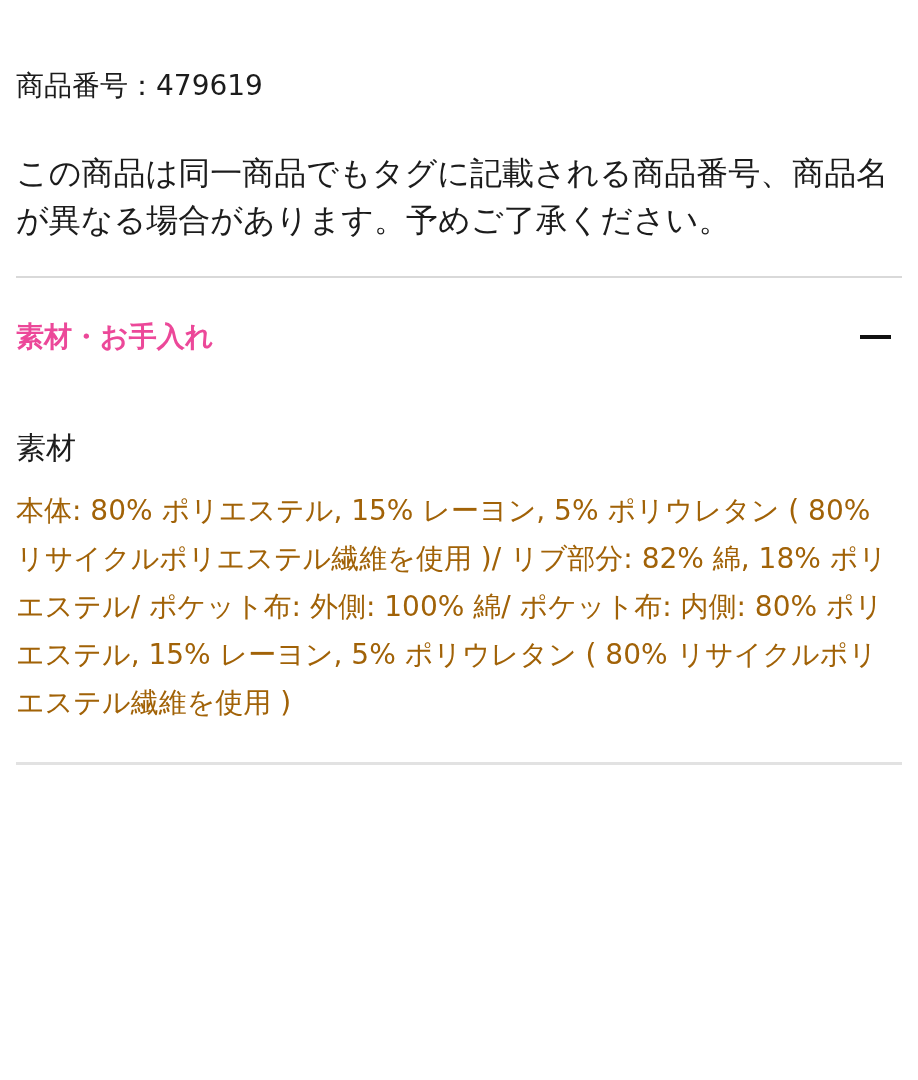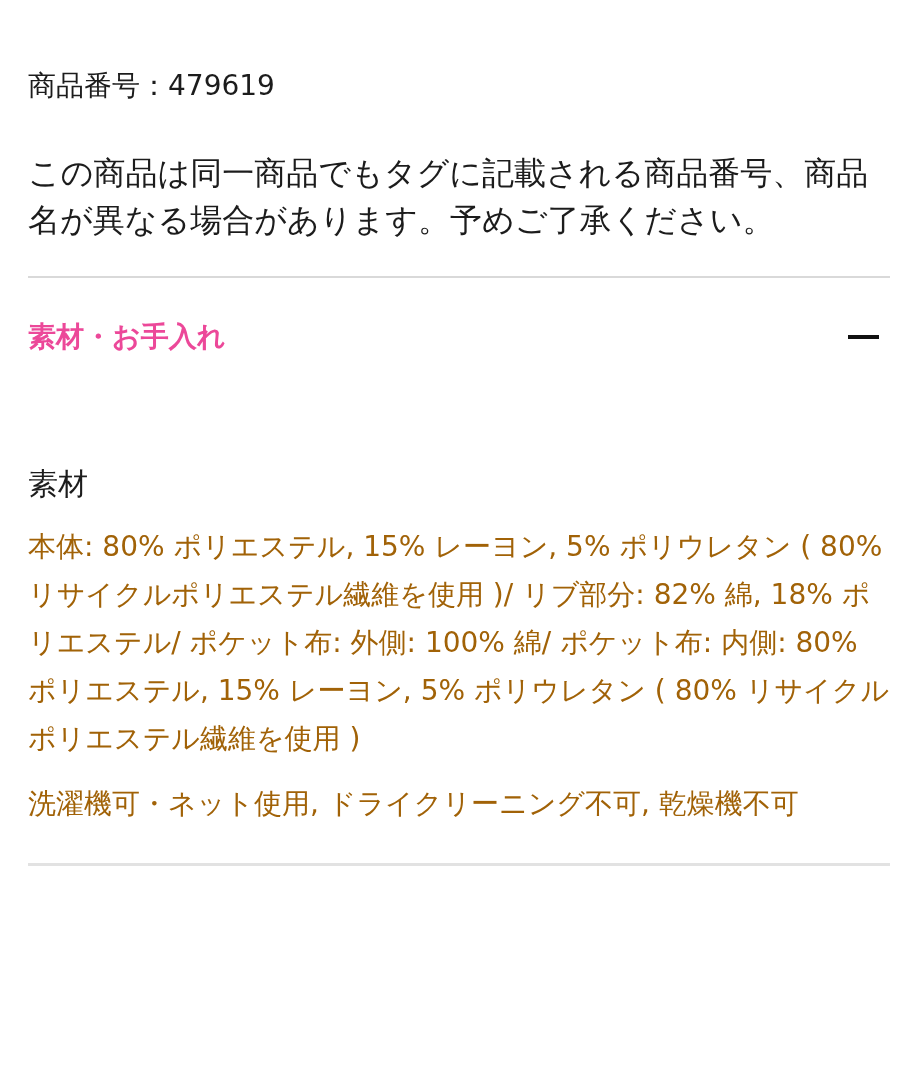--- a/index.html
+++ b/index.html
@@ -5,21 +5,21 @@
   * { margin: 0; padding: 0; box-sizing: border-box; }
   html, body {
     width: 918px;
     background: #ffffff;
     font-family: "DejaVu Sans", "Liberation Sans", sans-serif;
     color: #1c1c1c;
   }
   .page {
     width: 918px;
     height: 1080px;
-    padding: 0 28px;
+    padding: 0 16px;
     overflow: hidden;
     background: #ffffff;
   }
   .product-number {
     margin-top: 62px;
     font-size: 28px;
     line-height: 48px;
     font-weight: 400;
   }
   .tag-note {
@@ -56,21 +56,21 @@
     background: #111111;
     margin-right: 11px;
     flex: 0 0 auto;
   }
   .sub-heading {
     font-size: 30px;
     line-height: 48px;
     font-weight: 400;
     color: #1c1c1c;
   }
-  .sub-heading.material { margin-top: 100px; }
+  .sub-heading.material { margin-top: 64px; }
   .sub-heading.care { margin-top: 47px; }
   .body-text {
     font-size: 28px;
     line-height: 48px;
     font-weight: 400;
     color: #a16207;
     overflow-wrap: anywhere;
   }
   .composition { margin-top: 15px; }
   .instructions { margin-top: 17px; }
@@ -92,20 +92,19 @@
     <span class="minus-icon"></span>
   </div>
 
   <div class="accordion-body">
 
     <h3 class="sub-heading material">素材</h3>
 
     <p class="body-text composition">本体: 80% ポリエステル, 15% レーヨン, 5% ポリウレタン ( 80% リサイクルポリエステル繊維を使用 )/ リブ部分: 82% 綿, 18% ポリエステル/ ポケット布: 外側: 100% 綿/ ポケット布: 内側: 80% ポリエステル, 15% レーヨン, 5% ポリウレタン ( 80% リサイクルポリエステル繊維を使用 )</p>
 
 
-    <p class="body-text instructions">洗濯機可・ネット使用, ドライクリーニング不可, 乾燥機不可</p>
 
 
   </div>
 
   <hr class="divider divider-bottom">
 
 </div>
 
 </body></html>

